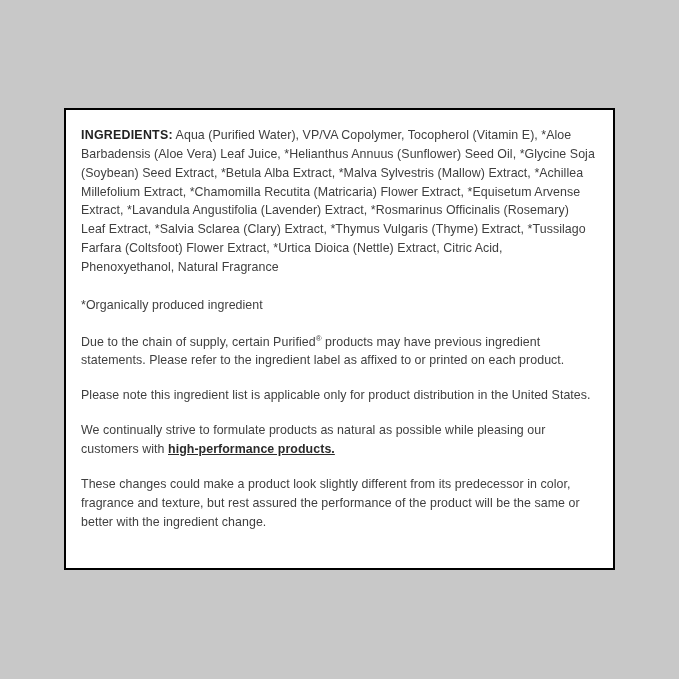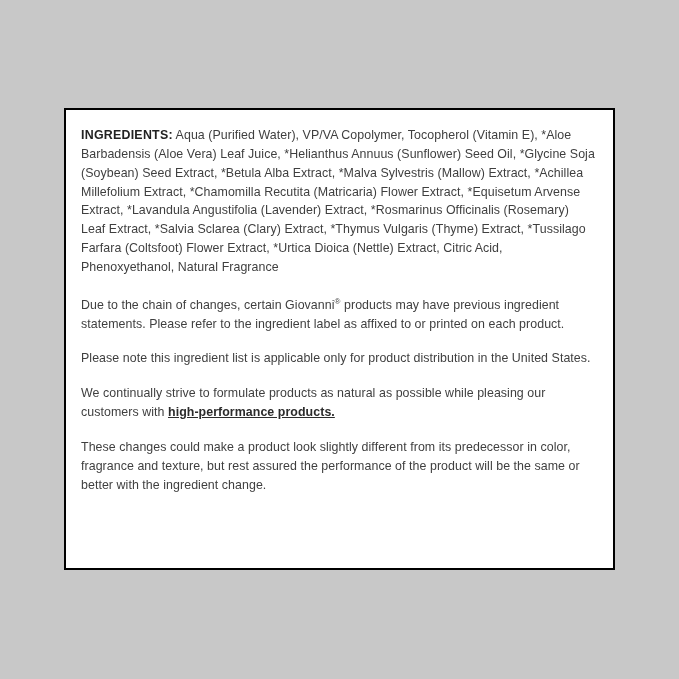--- a/index.html
+++ b/index.html
@@ -67,22 +67,23 @@
 </style>
 </head>
 <body>
 
 <div id="page">
   <div class="panel">
     <div class="panel-inner">
 
       <p class="ingredients-block"><span class="label">INGREDIENTS:</span><span> Aqua (Purified Water), VP/VA Copolymer, Tocopherol (Vitamin E), *Aloe Barbadensis (Aloe Vera) Leaf Juice, *Helianthus Annuus (Sunflower) Seed Oil, *Glycine Soja (Soybean) Seed Extract, *Betula Alba Extract, *Malva Sylvestris (Mallow) Extract, *Achillea Millefolium Extract, *Chamomilla Recutita (Matricaria) Flower Extract, *Equisetum Arvense Extract, *Lavandula Angustifolia (Lavender) Extract, *Rosmarinus Officinalis (Rosemary) Leaf Extract, *Salvia Sclarea (Clary) Extract, *Thymus Vulgaris (Thyme) Extract, *Tussilago Farfara (Coltsfoot) Flower Extract, *Urtica Dioica (Nettle) Extract, Citric Acid, Phenoxyethanol, Natural Fragrance</span></p>
 
+      <p class="asterisk-note">*Organically produced ingredient</p>
 
-      <p><span>Due to the chain of changes, certain Giovanni</span><span class="reg">®</span><span> products may have previous ingredient statements. Please refer to the ingredient label as affixed to or printed on each product.</span></p>
+      <p><span>Due to the chain of supply, certain Purified</span><span class="reg">®</span><span> products may have previous ingredient statements. Please refer to the ingredient label as affixed to or printed on each product.</span></p>
 
       <p>Please note this ingredient list is applicable only for product distribution in the United States.</p>
 
 
       <p><span>We continually strive to formulate products as natural as possible while pleasing our customers with </span><a class="link">high-performance products.</a></p>
 
       <p>These changes could make a product look slightly different from its predecessor in color, fragrance and texture, but rest assured the performance of the product will be the same or better with the ingredient change.</p>
 
     </div>
   </div>

